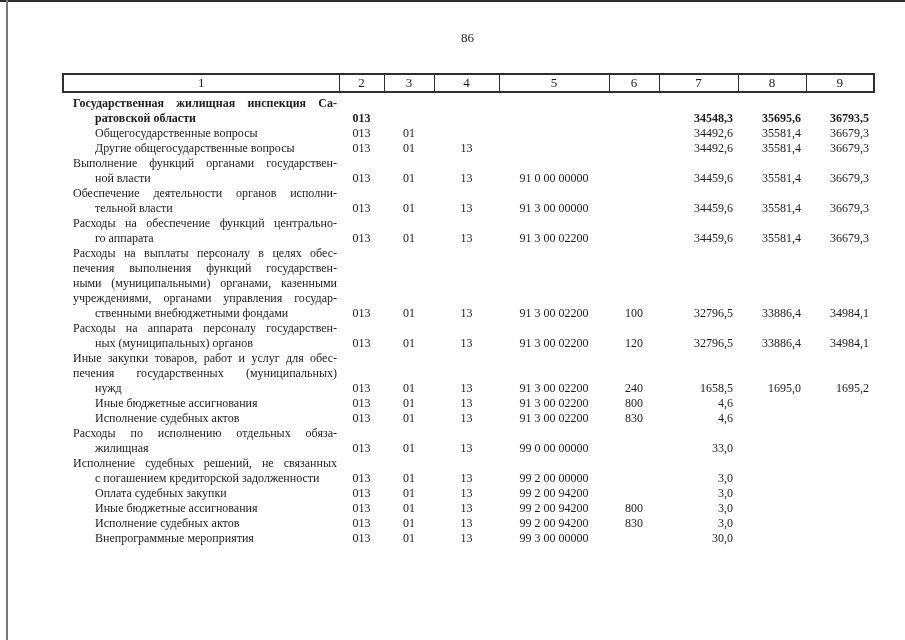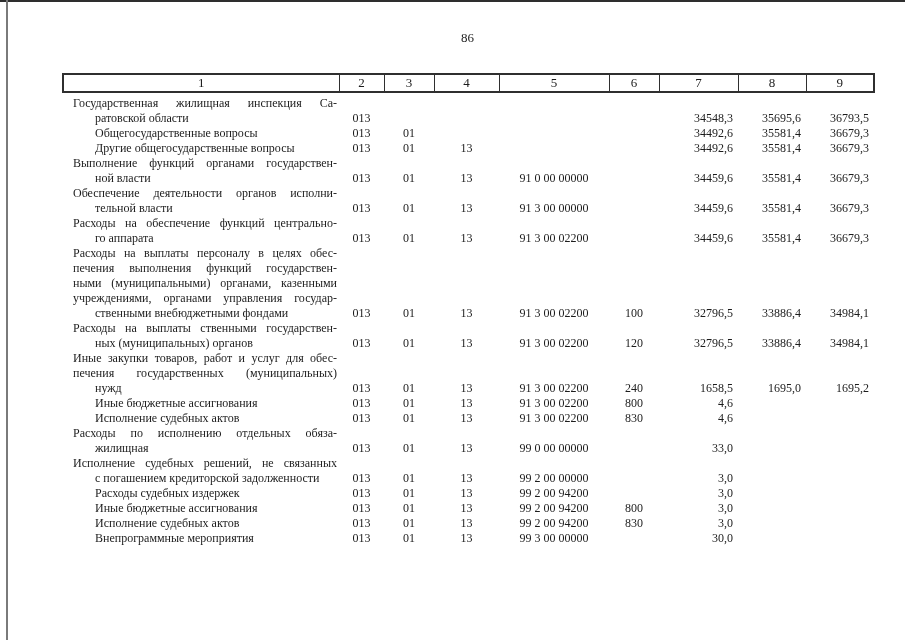--- a/index.html
+++ b/index.html
@@ -79,21 +79,21 @@
   td.col-c2, td.col-c3, td.col-c4, td.col-c5, td.col-c6 {
     text-align: center;
     white-space: nowrap;
   }
   td.col-c7, td.col-c8, td.col-c9 {
     text-align: right;
     padding-right: 5px;
     white-space: nowrap;
   }
   tr.bold {
-    font-weight: normal;
+    font-weight: bold;
   }
 </style>
 </head>
 <body>
 
 <div class="scan-top-edge"></div>
 <div class="scan-left-edge"></div>
 
 <div class="page-number">86</div>
 
@@ -217,21 +217,21 @@
         <td class="col-c3">01</td>
         <td class="col-c4">13</td>
         <td class="col-c5">91 3 00 02200</td>
         <td class="col-c6">100</td>
         <td class="col-c7">32796,5</td>
         <td class="col-c8">33886,4</td>
         <td class="col-c9">34984,1</td>
       </tr>
       <tr>
         <td class="name-cell">
-          <div class="jline">Расходы на выплаты ственными государствен-</div>
+          <div class="jline">Расходы на аппарата персоналу государствен-</div>
           <div class="lline">ных (муниципальных) органов</div>
         </td>
         <td class="col-c2">013</td>
         <td class="col-c3">01</td>
         <td class="col-c4">13</td>
         <td class="col-c5">91 3 00 02200</td>
         <td class="col-c6">120</td>
         <td class="col-c7">32796,5</td>
         <td class="col-c8">33886,4</td>
         <td class="col-c9">34984,1</td>
@@ -300,21 +300,21 @@
         <td class="col-c3">01</td>
         <td class="col-c4">13</td>
         <td class="col-c5">99 2 00 00000</td>
         <td class="col-c6"></td>
         <td class="col-c7">3,0</td>
         <td class="col-c8"></td>
         <td class="col-c9"></td>
       </tr>
       <tr>
         <td class="name-cell">
-          <div class="lline">Расходы судебных издержек</div>
+          <div class="lline">Оплата судебных закупки</div>
         </td>
         <td class="col-c2">013</td>
         <td class="col-c3">01</td>
         <td class="col-c4">13</td>
         <td class="col-c5">99 2 00 94200</td>
         <td class="col-c6"></td>
         <td class="col-c7">3,0</td>
         <td class="col-c8"></td>
         <td class="col-c9"></td>
       </tr>

